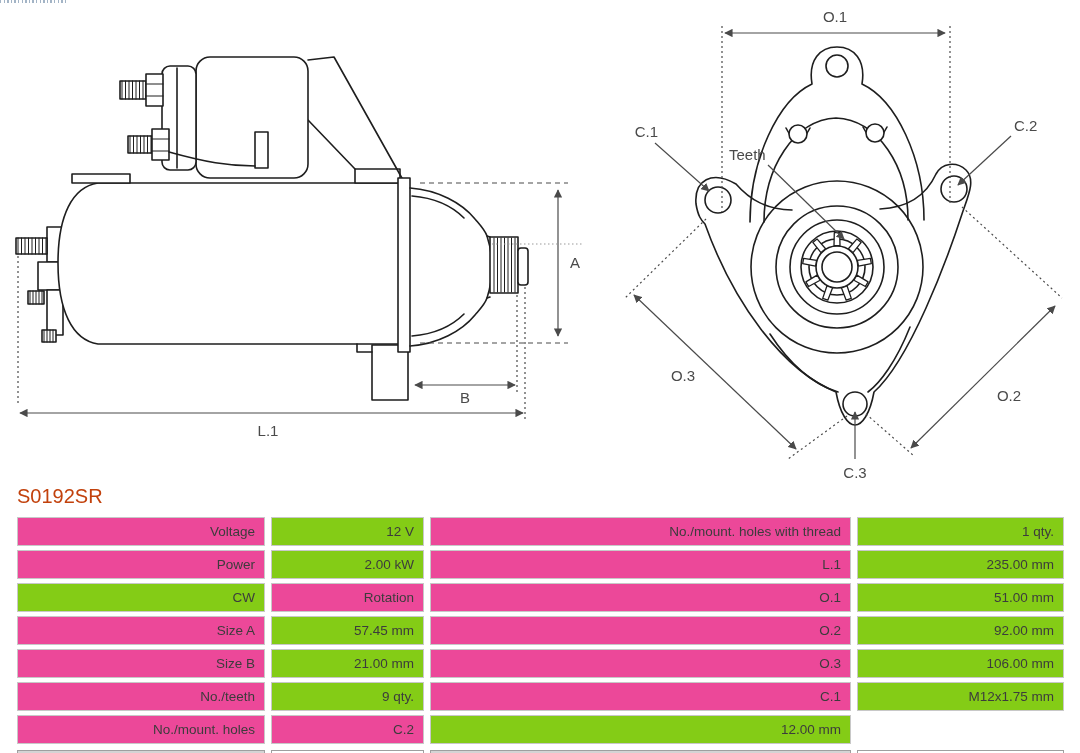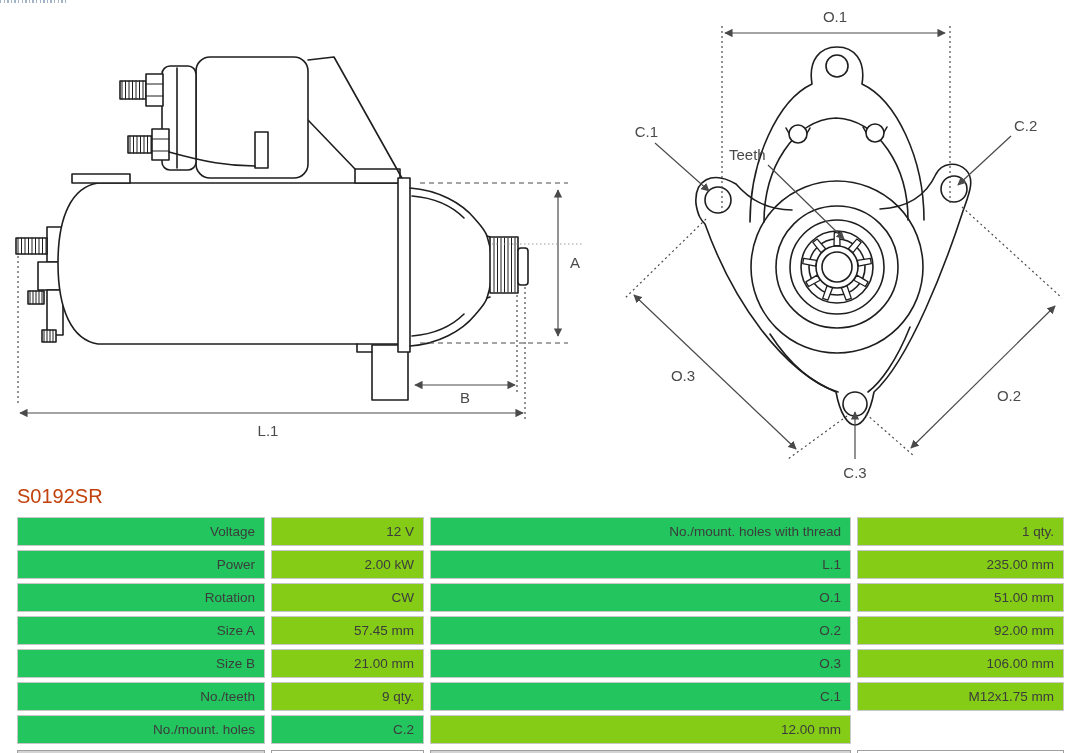--- a/index.html
+++ b/index.html
@@ -19,21 +19,21 @@
   #spec-table{position:absolute;left:17px;top:517px;width:1047px;}
   .spec-row{
     display:grid;grid-template-columns:248px 153px 421px 207px;
     column-gap:6px;height:29px;margin-bottom:4px;
   }
   .cell{
     box-sizing:border-box;border:1px solid #c8c8c8;height:29px;line-height:27px;
     font-size:13.5px;color:#3c3c3c;text-align:right;padding-right:9px;
     white-space:nowrap;overflow:hidden;
   }
-  .lbl{background:#22c55e;}
+  .lbl{background:#ec4899;}
   .val{background:#84cc16;}
   #next-row-sliver{
     position:absolute;left:17px;top:750px;width:1047px;height:3px;
     display:grid;grid-template-columns:248px 153px 421px 207px;column-gap:6px;
   }
   #next-row-sliver div{
     box-sizing:border-box;border:1px solid #9f9f9f;border-bottom:none;height:3px;
   }
   #next-row-sliver .lbl{background:#d4d4d4;}
   #next-row-sliver .val{background:#fff;}
@@ -203,22 +203,22 @@
     <div class="cell lbl">No./mount. holes with thread</div>
     <div class="cell val">1 qty.</div>
   </div>
   <div class="spec-row">
     <div class="cell lbl">Power</div>
     <div class="cell val">2.00 kW</div>
     <div class="cell lbl">L.1</div>
     <div class="cell val">235.00 mm</div>
   </div>
   <div class="spec-row">
+    <div class="cell val">CW</div>
     <div class="cell lbl">Rotation</div>
-    <div class="cell val">CW</div>
     <div class="cell lbl">O.1</div>
     <div class="cell val">51.00 mm</div>
   </div>
   <div class="spec-row">
     <div class="cell lbl">Size A</div>
     <div class="cell val">57.45 mm</div>
     <div class="cell lbl">O.2</div>
     <div class="cell val">92.00 mm</div>
   </div>
   <div class="spec-row">

